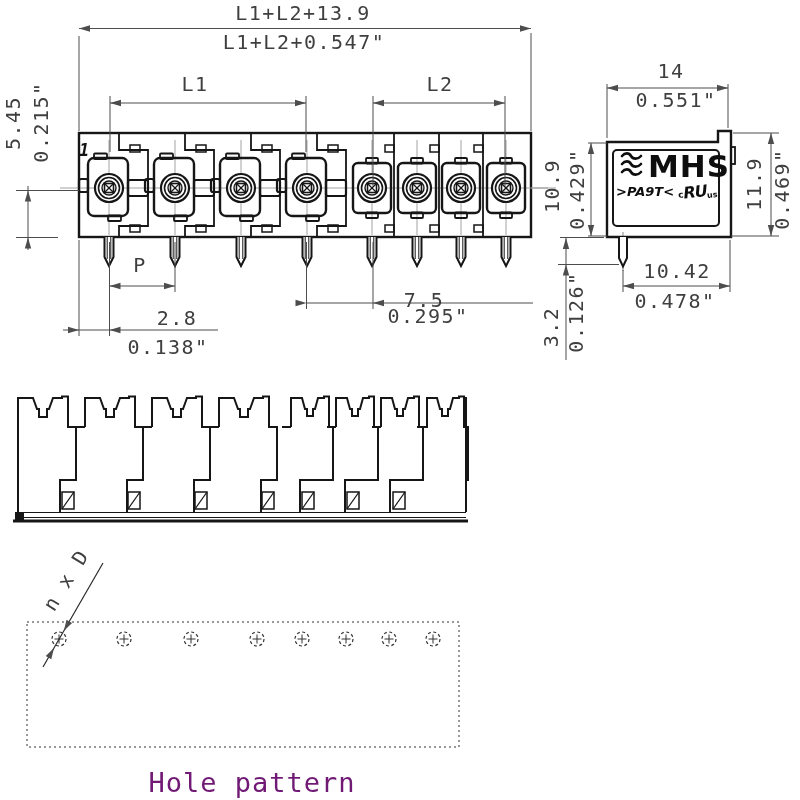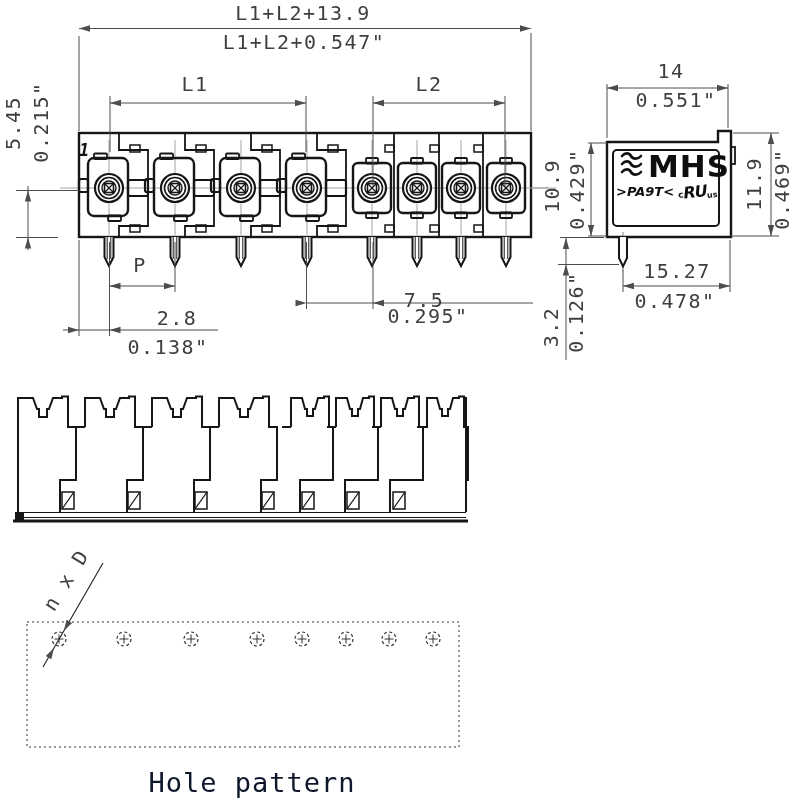--- a/index.html
+++ b/index.html
@@ -1,21 +1,21 @@
 <!DOCTYPE html>
 <html><head>
 <meta charset="utf-8">
 <style>
   html,body{margin:0;padding:0;background:#fff;}
   .canvas{position:relative;width:800px;height:800px;background:#ffffff;
           font-family:"DejaVu Sans Mono",monospace;overflow:hidden;}
   svg{position:absolute;left:0;top:0;}
   .lbl{position:absolute;color:#3f3f3f;white-space:nowrap;line-height:1;}
   .dim{font-size:20px;letter-spacing:1.5px;}
-  .big{font-size:27px;letter-spacing:1px;color:#0f172a;}
+  .big{font-size:27px;letter-spacing:1px;color:#701a75;}
   .posnum{font-size:17px;font-style:italic;font-weight:bold;color:#141414;letter-spacing:0;}
   .brand{position:absolute;color:#0e0e0e;white-space:nowrap;line-height:1;}
   .brand-mhs{font-family:"DejaVu Sans",sans-serif;font-weight:bold;font-size:31px;letter-spacing:1px;}
   .brand-pa{font-family:"DejaVu Sans",sans-serif;font-weight:bold;font-size:13px;letter-spacing:0;font-style:italic;}
   .ul-mark{font-family:"DejaVu Sans",sans-serif;font-weight:bold;transform:rotate(-6deg);}
   .ul-c{font-size:9px;vertical-align:1px;}
   .ul-ru{font-size:16px;font-style:italic;letter-spacing:-1px;}
   .ul-us{font-size:8px;vertical-align:-2px;}
 </style>
 </head>
@@ -294,36 +294,36 @@
         <polygon points="730,286 719,282.8 719,289.2" fill="#4d4d4d"></polygon>
         <polygon points="566,238 562.8,249 569.2,249" fill="#4d4d4d"></polygon>
         <polygon points="566,264.5 562.8,275.5 569.2,275.5" fill="#4d4d4d"></polygon>
       </g>
     </svg>
 
   <div id="labels">
       <div class="lbl dim" style="left: 303px; top: 13px; transform: translate(-50%, -50%);">L1+L2+13.9</div>
       <div class="lbl dim" style="left: 304px; top: 42px; transform: translate(-50%, -50%);">L1+L2+0.547"</div>
       <div class="lbl dim" style="left: 195px; top: 84px; transform: translate(-50%, -50%);">L1</div>
-      <div class="lbl dim" style="left: 429px; top: 84px; transform: translate(-50%, -50%);">L2</div>
+      <div class="lbl dim" style="left: 440px; top: 84px; transform: translate(-50%, -50%);">L2</div>
       <div class="lbl posnum" style="left: 84px; top: 150px; transform: translate(-50%, -50%);">1</div>
       <div class="lbl dim" style="left: 140px; top: 265px; transform: translate(-50%, -50%);">P</div>
       <div class="lbl dim" style="left: 177px; top: 318px; transform: translate(-50%, -50%);">2.8</div>
       <div class="lbl dim" style="left: 168px; top: 347px; transform: translate(-50%, -50%);">0.138"</div>
       <div class="lbl dim" style="left: 424px; top: 287px; transform: translate(-50%, -50%); margin-top: 13px;">7.5</div>
       <div class="lbl dim" style="left: 428px; top: 316px; transform: translate(-50%, -50%);">0.295"</div>
       <div class="lbl dim" style="left: 13px; top: 123px; transform: translate(-50%, -50%) rotate(-90deg);">5.45</div>
       <div class="lbl dim" style="left: 41px; top: 122px; transform: translate(-50%, -50%) rotate(-90deg);">0.215"</div>
       <div class="lbl dim" style="left: 671px; top: 71px; transform: translate(-50%, -50%);">14</div>
       <div class="lbl dim" style="left: 676px; top: 100px; transform: translate(-50%, -50%);">0.551"</div>
       <div class="lbl dim" style="left: 552px; top: 186px; transform: translate(-50%, -50%) rotate(-90deg);">10.9</div>
       <div class="lbl dim" style="left: 577px; top: 189px; transform: translate(-50%, -50%) rotate(-90deg);">0.429"</div>
       <div class="lbl dim" style="left: 754px; top: 184px; transform: translate(-50%, -50%) rotate(-90deg);">11.9</div>
       <div class="lbl dim" style="left: 782px; top: 189px; transform: translate(-50%, -50%) rotate(-90deg);">0.469"</div>
-      <div class="lbl dim" style="left: 677px; top: 271px; transform: translate(-50%, -50%);">15.27</div>
+      <div class="lbl dim" style="left: 677px; top: 271px; transform: translate(-50%, -50%);">10.42</div>
       <div class="lbl dim" style="left: 675px; top: 301px; transform: translate(-50%, -50%);">0.478"</div>
       <div class="lbl dim" style="left: 551px; top: 327px; transform: translate(-50%, -50%) rotate(-90deg);">3.2</div>
       <div class="lbl dim" style="left: 576px; top: 312px; transform: translate(-50%, -50%) rotate(-90deg);">0.126"</div>
       <div class="lbl dim" style="left: 66px; top: 580px; transform: translate(-50%, -50%) rotate(-58deg);">n x D</div>
       <div class="lbl big" style="left: 252px; top: 782px; transform: translate(-50%, -50%);">Hole pattern</div>
     </div>
 
   <div class="brand" style="left:620px;top:152px;width:24px;height:24px;">
     <svg width="24" height="24" viewBox="0 0 24 24">
       <g fill="none" stroke="#0e0e0e" stroke-width="2.6" stroke-linecap="round">

